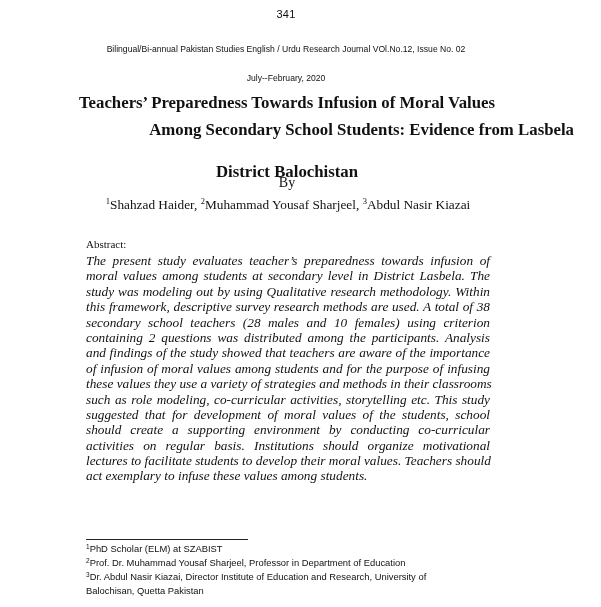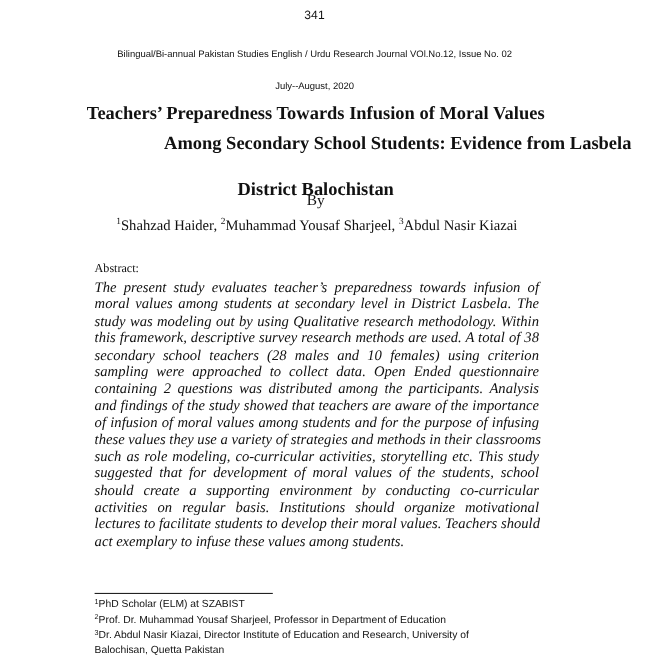--- a/index.html
+++ b/index.html
@@ -115,41 +115,40 @@
     #footnote-1 { top: 543px; }
     #footnote-2 { top: 557px; }
     #footnote-3 { top: 571px; }
     #footnote-3b { top: 585px; }
   </style>
 </head>
 <body>
 
 <div id="page-number" class="abs center sans">341</div>
 <div id="journal-line" class="abs center sans">Bilingual/Bi-annual Pakistan Studies English / Urdu Research Journal VOl.No.12, Issue No. 02</div>
-<div id="date-line" class="abs center sans">July--August, 2020</div>
+<div id="date-line" class="abs center sans">July--February, 2020</div>
 
 <div>
   <div id="title-1" class="abs title-line serif">Teachers’ Preparedness Towards Infusion of Moral Values</div>
   <div id="title-2" class="abs title-line serif">Among Secondary School Students: Evidence from Lasbela</div>
   <div id="title-3" class="abs title-line serif">District Balochistan</div>
 </div>
 
 <div id="by-label" class="abs serif">By</div>
 <div id="authors" class="abs serif">
   <span><sup>1</sup><span>Shahzad Haider</span><span>, </span></span><span><sup>2</sup><span>Muhammad Yousaf Sharjeel</span><span>, </span></span><span><sup>3</sup><span>Abdul Nasir Kiazai</span></span>
 </div>
 
 <div id="abstract-heading" class="abs serif">Abstract:</div>
 <div id="abstract-body" class="abs serif">
     <span class="abs-line">The present study evaluates teacher’s preparedness towards infusion of</span>
     <span class="abs-line">moral values among students at secondary level in District Lasbela. The</span>
     <span class="abs-line">study was modeling out by using Qualitative research methodology. Within</span>
     <span class="abs-line">this framework, descriptive survey research methods are used. A total of 38</span>
     <span class="abs-line">secondary school teachers (28 males and 10 females) using criterion</span>
-    <span class="abs-line">sampling were approached to collect data. Open Ended questionnaire</span>
     <span class="abs-line">containing 2 questions was distributed among the participants.  Analysis</span>
     <span class="abs-line">and findings of the study showed that teachers are aware of the importance</span>
     <span class="abs-line">of infusion of moral values among students and for the purpose of infusing</span>
     <span class="abs-line">these values they use a variety of strategies and methods in their classrooms</span>
     <span class="abs-line">such as role modeling, co-curricular activities, storytelling etc. This study</span>
     <span class="abs-line">suggested that for development of moral values of the students, school</span>
     <span class="abs-line">should create a supporting environment by conducting co-curricular</span>
     <span class="abs-line">activities on regular basis. Institutions should organize motivational</span>
     <span class="abs-line">lectures to facilitate students to develop their moral values. Teachers should</span>
     <span class="abs-line last">act exemplary to infuse these values among students.</span>

